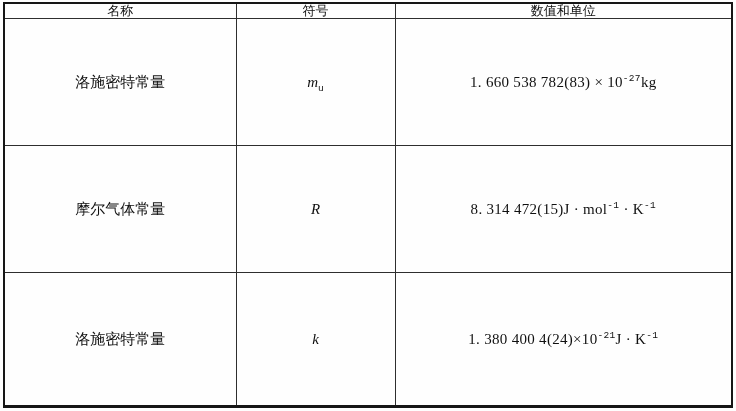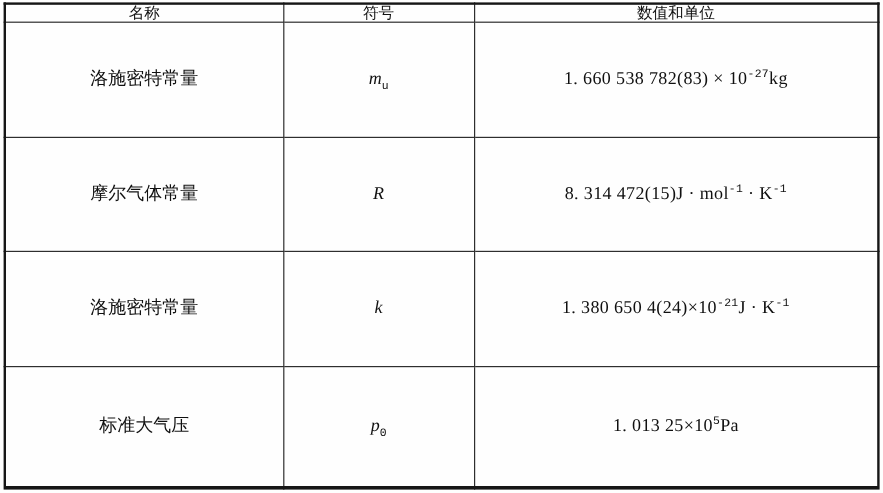--- a/index.html
+++ b/index.html
@@ -81,22 +81,17 @@
           <td class="val"><span>1. 660 538 782(83) × 10</span><sup>-27</sup><span>kg</span></td>
         </tr>
         <tr>
           <td>摩尔气体常量</td>
           <td class="sym"><span class="it">R</span></td>
           <td class="val"><span>8. 314 472(15)J · mol</span><sup>-1</sup><span> · K</span><sup>-1</sup></td>
         </tr>
         <tr>
           <td>洛施密特常量</td>
           <td class="sym"><span class="it">k</span></td>
-          <td class="val"><span>1. 380 650 4(24)×10</span><sup>-21</sup><span>J · K</span><sup>-1</sup></td>
-        </tr>
-        <tr>
-          <td>标准大气压</td>
-          <td class="sym"><span class="it">p</span><sub>0</sub></td>
-          <td class="val"><span>1. 013 25×10</span><sup>5</sup><span>Pa</span></td>
+          <td class="val"><span>1. 380 400 4(24)×10</span><sup>-21</sup><span>J · K</span><sup>-1</sup></td>
         </tr>
       </tbody>
   </table>
 </div>
 
 </body></html>

